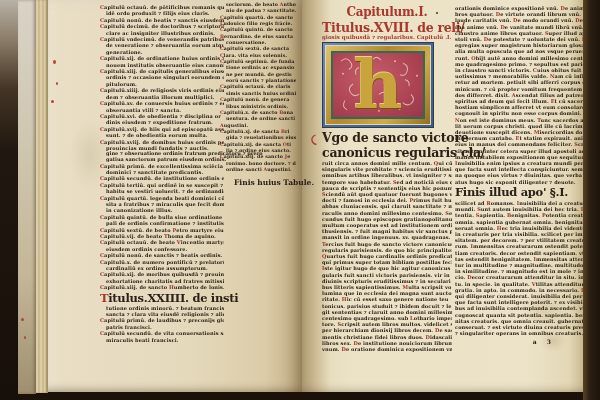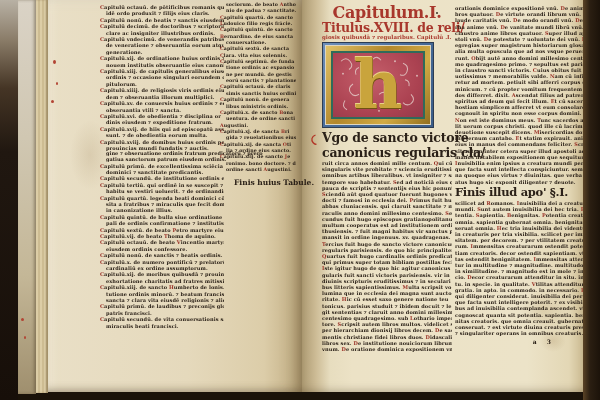--- a/index.html
+++ b/index.html
@@ -29,21 +29,21 @@
   .tline{font:bold 5px/6.4px "DejaVu Serif",serif;color:#2b2118;white-space:nowrap;overflow:hidden;letter-spacing:0.1px;}
   .narrow .tline{font-size:4.7px;line-height:6.35px;}
   .rp .tline{line-height:6.2px;}
   .cont{padding-left:6px;}
   .rub{color:#993025;}
   .bl{font-family:"DejaVu Serif",serif;font-weight:bold;letter-spacing:-0.3px;color:#2b2118;}
   .tit-h{font-size:11.5px;line-height:13px;margin-top:1px;white-space:nowrap;}
   .tit-h::first-letter{color:#a8372c;}
   .subline{font:bold 5px/5.6px "DejaVu Serif",serif;color:#2b2118;white-space:nowrap;}
   .red{color:#a8372c;}
-  .run-head{font-size:16px;line-height:13px;text-align:center;margin-bottom:2px;white-space:nowrap;}
+  .run-head{font-size:12px;line-height:13px;text-align:center;margin-bottom:2px;white-space:nowrap;}
   .titulus{font-size:12.5px;line-height:13px;white-space:nowrap;}
   .titulus-sub{font:bold 5.5px/6px "DejaVu Serif",serif;white-space:nowrap;margin-bottom:1px;}
   .incipit{font-size:12.5px;line-height:14.5px;white-space:nowrap;letter-spacing:-0.2px;}
   .sect-h{font-size:11.5px;line-height:13px;margin:1px 0;white-space:nowrap;}
   .finis{font:bold 7.5px/9px "DejaVu Serif",serif;color:#2b2118;margin-top:5px;padding-left:14px;white-space:nowrap;}
   .sig{font:bold 6px/8px "DejaVu Serif",serif;color:#2b2118;text-align:right;padding-right:28px;letter-spacing:4px;margin-top:2px;}
   
   .init-wrap{position:relative;width:112px;height:86px;margin:2px 0 3px 0;}
   .init-blue{position:absolute;inset:0;background:linear-gradient(135deg,#6d8fba,#476b99 45%,#3c5d88);
     border:1px solid #2c3c52;}
@@ -125,20 +125,21 @@
         <div class="tline"><span class="rub">C</span>apitulū.vij. de beato <span class="rub">T</span>homa de aquino.</div>
         <div class="tline"><span class="rub">C</span>apitulū octauū. de beato <span class="rub">V</span>incentio martyre</div>
         <div class="tline cont">eiusdem ordinis confessore.</div>
         <div class="tline"><span class="rub">C</span>apitulū nonū. de sanctis ⁊ beatis ordinis.</div>
         <div class="tline"><span class="rub">C</span>apitulū.x. de numero pontificū ⁊ prelatorū ⁊</div>
         <div class="tline cont">cardinaliū ex ordine assumptorum.</div>
         <div class="tline"><span class="rub">C</span>apitulū.xij. de moribus quibusdā ⁊ prouintijs ⁊</div>
         <div class="tline cont">exhortatione charitatis ad fratres mitissima.</div>
         <div class="tline"><span class="rub">C</span>apitulū.xiij. de sancto <span class="rub">H</span>umberto de lonis.</div>
       </div>
+    <div class="bl tit-h">Titulus.XXIIII. de insti</div>
     <div>
         <div class="tline cont">tutione ordinis minorū. ⁊ beatum franciscū de</div>
         <div class="tline cont">sancta ⁊ clara vita eiusdē religionis ⁊ aliorū.</div>
         <div class="tline"><span class="rub">C</span>apitulū primū. de laudibus ⁊ preconijs gloriosi</div>
         <div class="tline cont">patris francisci.</div>
         <div class="tline"><span class="rub">C</span>apitulū secundū. de vita conuersationis sancta ⁊</div>
         <div class="tline cont">miraculis beati francisci.</div>
       </div>
   </div>
 

